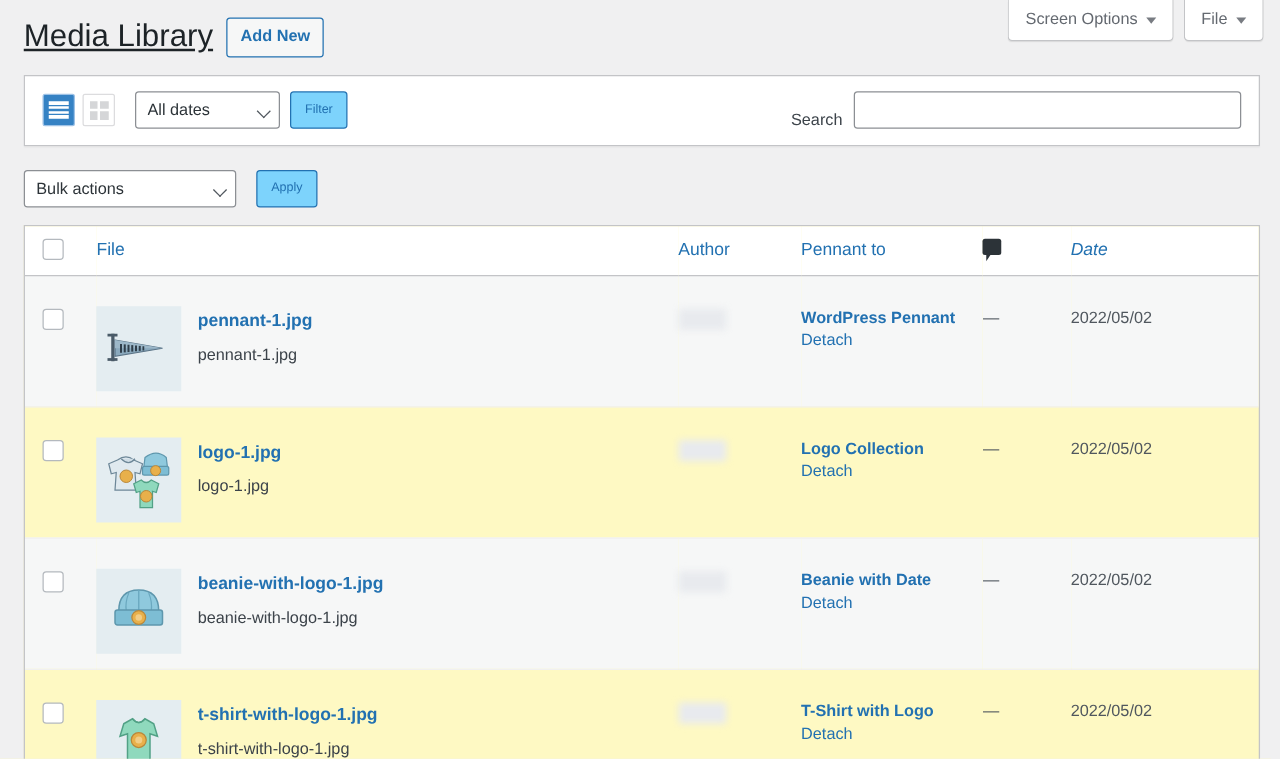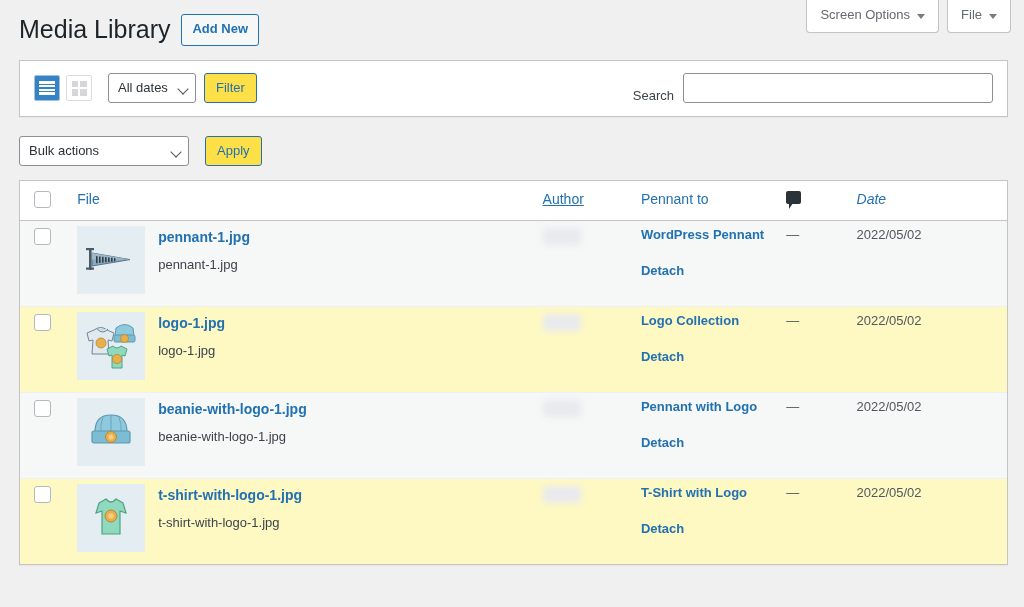--- a/index.html
+++ b/index.html
@@ -66,20 +66,21 @@
     gap: 0;
   }
   .page-title {
     font-size: 25px;
     font-weight: 400;
     color: #1d2327;
     line-height: 1.3;
     margin: 0;
     padding: 0 11px 0 0;
     font-family: "Liberation Sans", sans-serif;
+    text-decoration: underline;
   }
   .page-title-action {
     display: inline-block;
     background: #f6f7f7;
     border: 1px solid #2271b1;
     color: #2271b1;
     border-radius: 3px;
     font-size: 13px;
     font-weight: 600;
     padding: 4px 10px 5px 10px;
@@ -182,27 +183,27 @@
     right: 9px;
     top: 12px;
     width: 7px; height: 7px;
     border-right: 1.6px solid #50575e;
     border-bottom: 1.6px solid #50575e;
     transform: rotate(45deg);
     pointer-events: none;
   }
 
   .btn-secondary {
-    background: #fde047;
+    background: #7dd3fc;
     border: 1px solid #2271b1;
     color: #2271b1;
     border-radius: 3px;
     height: 30px;
     padding: 0 11px;
-    font-size: 13px;
+    font-size: 10px;
     line-height: 28px;
     font-family: "Liberation Sans", sans-serif;
     cursor: pointer;
     box-sizing: border-box;
   }
 
   .search-block {
     margin-left: auto;
     display: flex;
     align-items: flex-end;
@@ -313,27 +314,27 @@
     font-weight: 400;
     font-size: 14px;
     color: #2271b1;
     padding: 10px 0 12px 0;
     border-bottom: 1px solid #c3c4c7;
     background: #fff;
     vertical-align: middle;
   }
   .col-cb     { width: 43px;  padding-left: 14px !important; }
   .col-file   { width: 464px; }
-  .col-author { width: 98px; text-decoration: underline;  }
+  .col-author { width: 98px;  }
   .col-upto   { width: 145px; }
   .col-comm   { width: 70px;  }
   .col-date   { width: 150px; font-style: italic; }
 
   table.wp-list-table tbody td {
-    padding: 5px 0 12px 0;
+    padding: 24px 0 12px 0;
     vertical-align: top;
     font-size: 13px;
     border-top: 1px solid #f0f0f1;
   }
   tbody tr:first-child td { border-top: none; }
   tbody tr.alt td { background: #f6f7f7; }
   tbody tr td:first-child { padding-left: 14px; }
 
   .cb-box {
     width: 17px;
@@ -397,25 +398,25 @@
     color: #2271b1;
     font-weight: 700;
     font-size: 13px;
     text-decoration: none;
     display: block;
     line-height: 1.45;
     cursor: pointer;
   }
   .detach-link {
     color: #2271b1;
-    font-weight: 700;
+    font-weight: 400;
     font-size: 13px;
     text-decoration: none;
     display: block;
-    margin-top: 18px;
+    margin-top: 0;
     line-height: 1.45;
     cursor: pointer;
   }
   .comment-dash {
     color: #50575e;
     font-size: 13px;
     padding-top: 1px;
     display: block;
   }
   .date-cell {
@@ -478,21 +479,21 @@
         <i></i>
           <i></i>
           <i></i>
           <i></i>
       </span>
     </div>
   </div>
 
 
   <div class="select-wrap">
-    <select class="wp-select" style="width:88px">
+    <select class="wp-select" style="width:116px">
       <option>All dates</option>
     </select>
   </div>
 
   <button class="btn-secondary">Filter</button>
 
   <div class="search-block">
     <label class="search-label">Search</label>
     <input class="search-input" type="text" value="" style="">
   </div>
@@ -641,21 +642,21 @@
             <div class="file-meta">
               <a class="file-title">beanie-with-logo-1.jpg</a>
               <span class="file-name">beanie-with-logo-1.jpg</span>
             </div>
           </div>
         </td>
         <td>
           <span class="author-blur"></span>
         </td>
         <td>
-          <a class="upto-link">Pennant with Logo</a>
+          <a class="upto-link">Beanie with Date</a>
           <a class="detach-link">Detach</a>
         </td>
         <td>
           <span class="comment-dash">—</span>
         </td>
         <td>
           <span class="date-cell">2022/05/02</span>
         </td>
       </tr>
 

